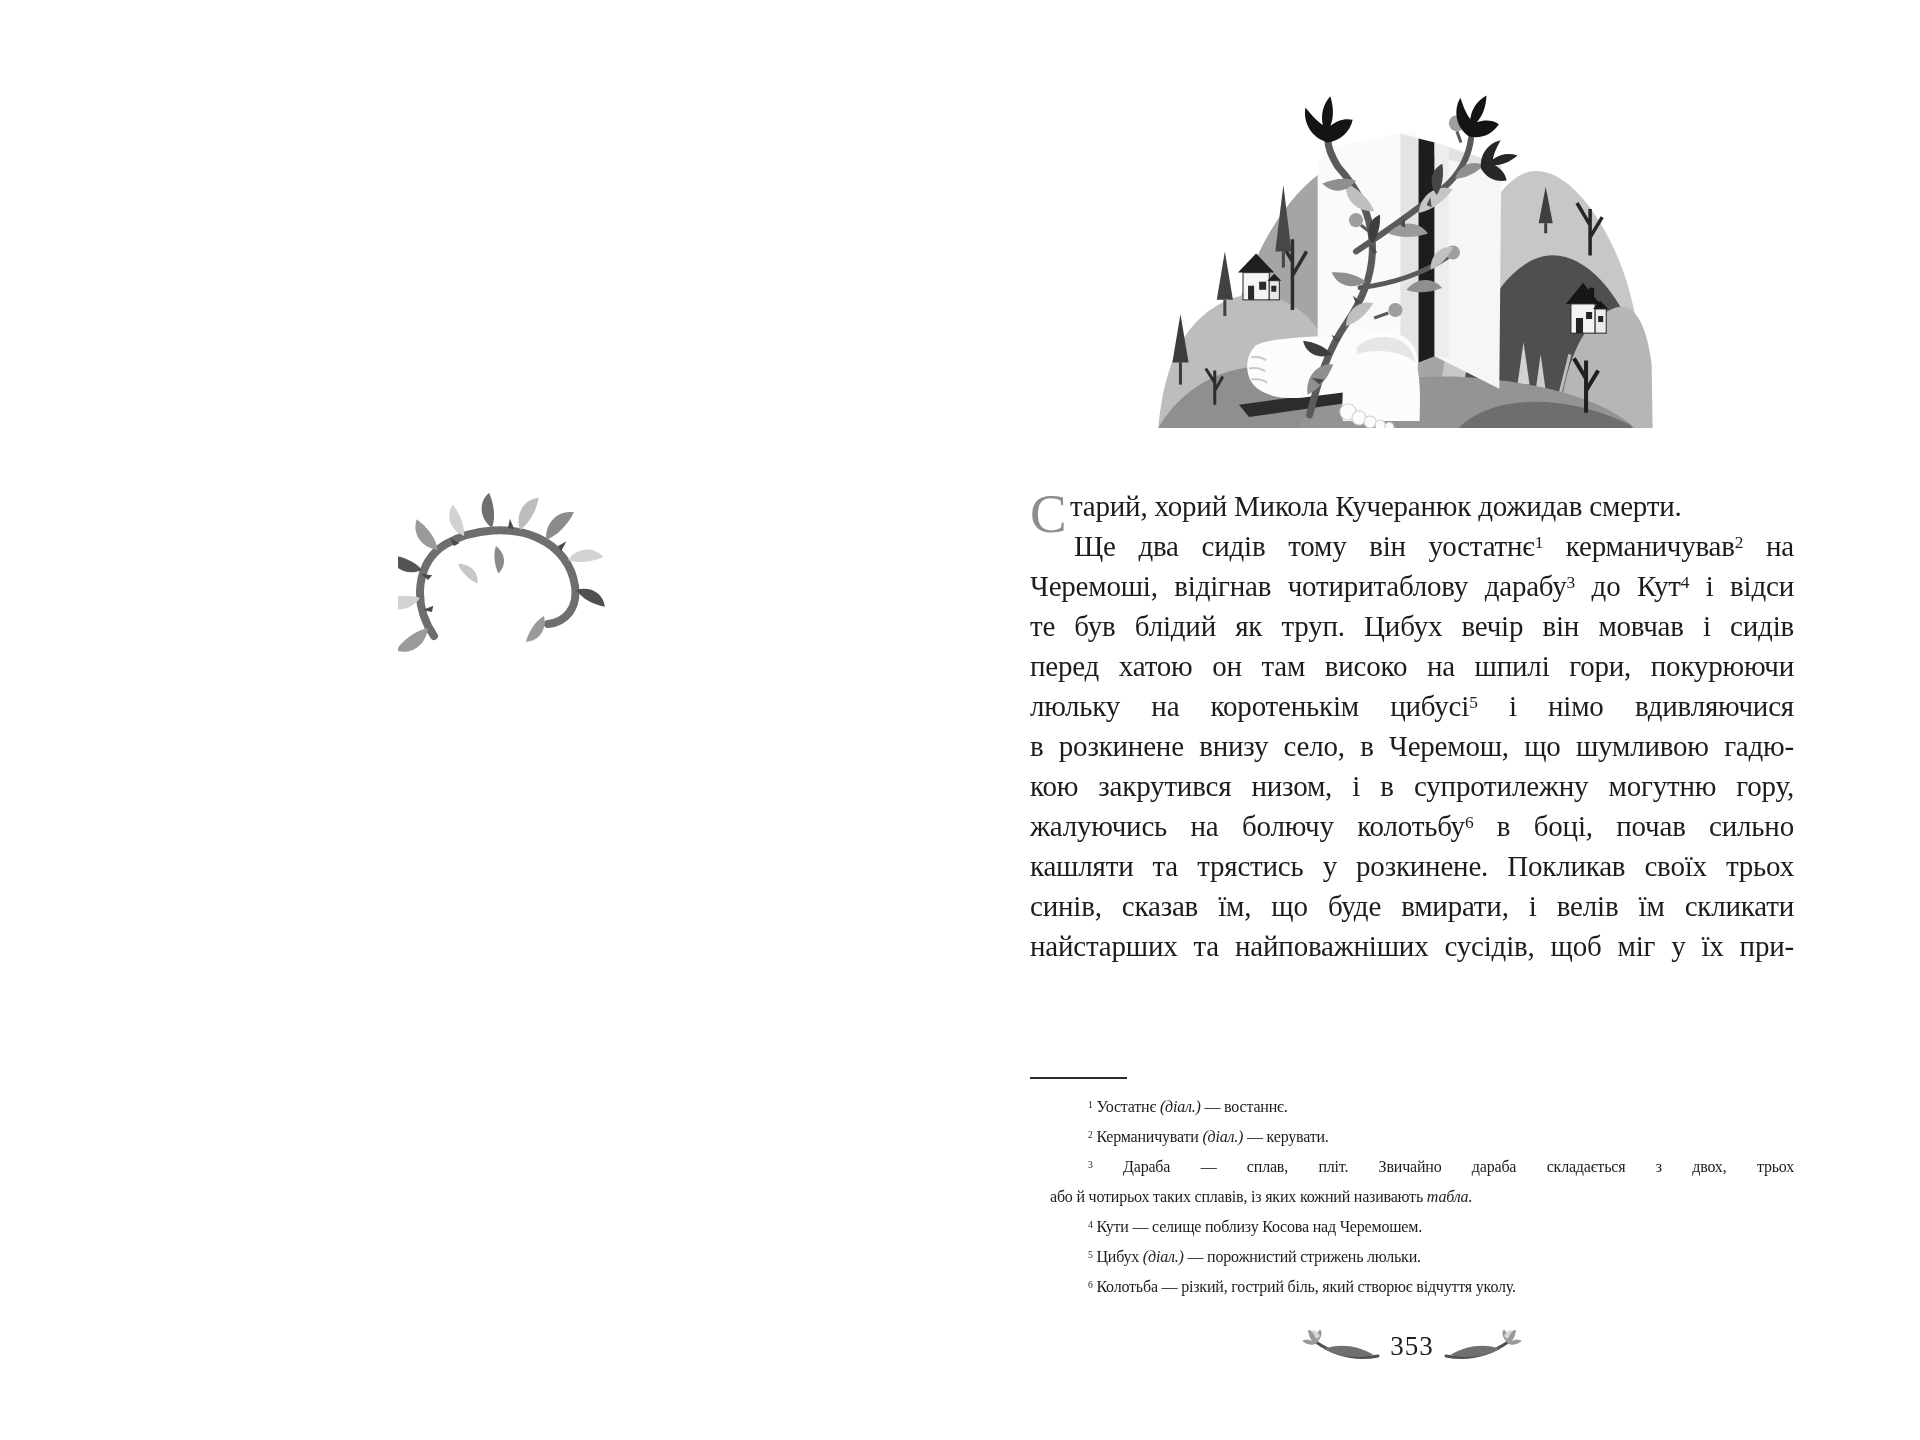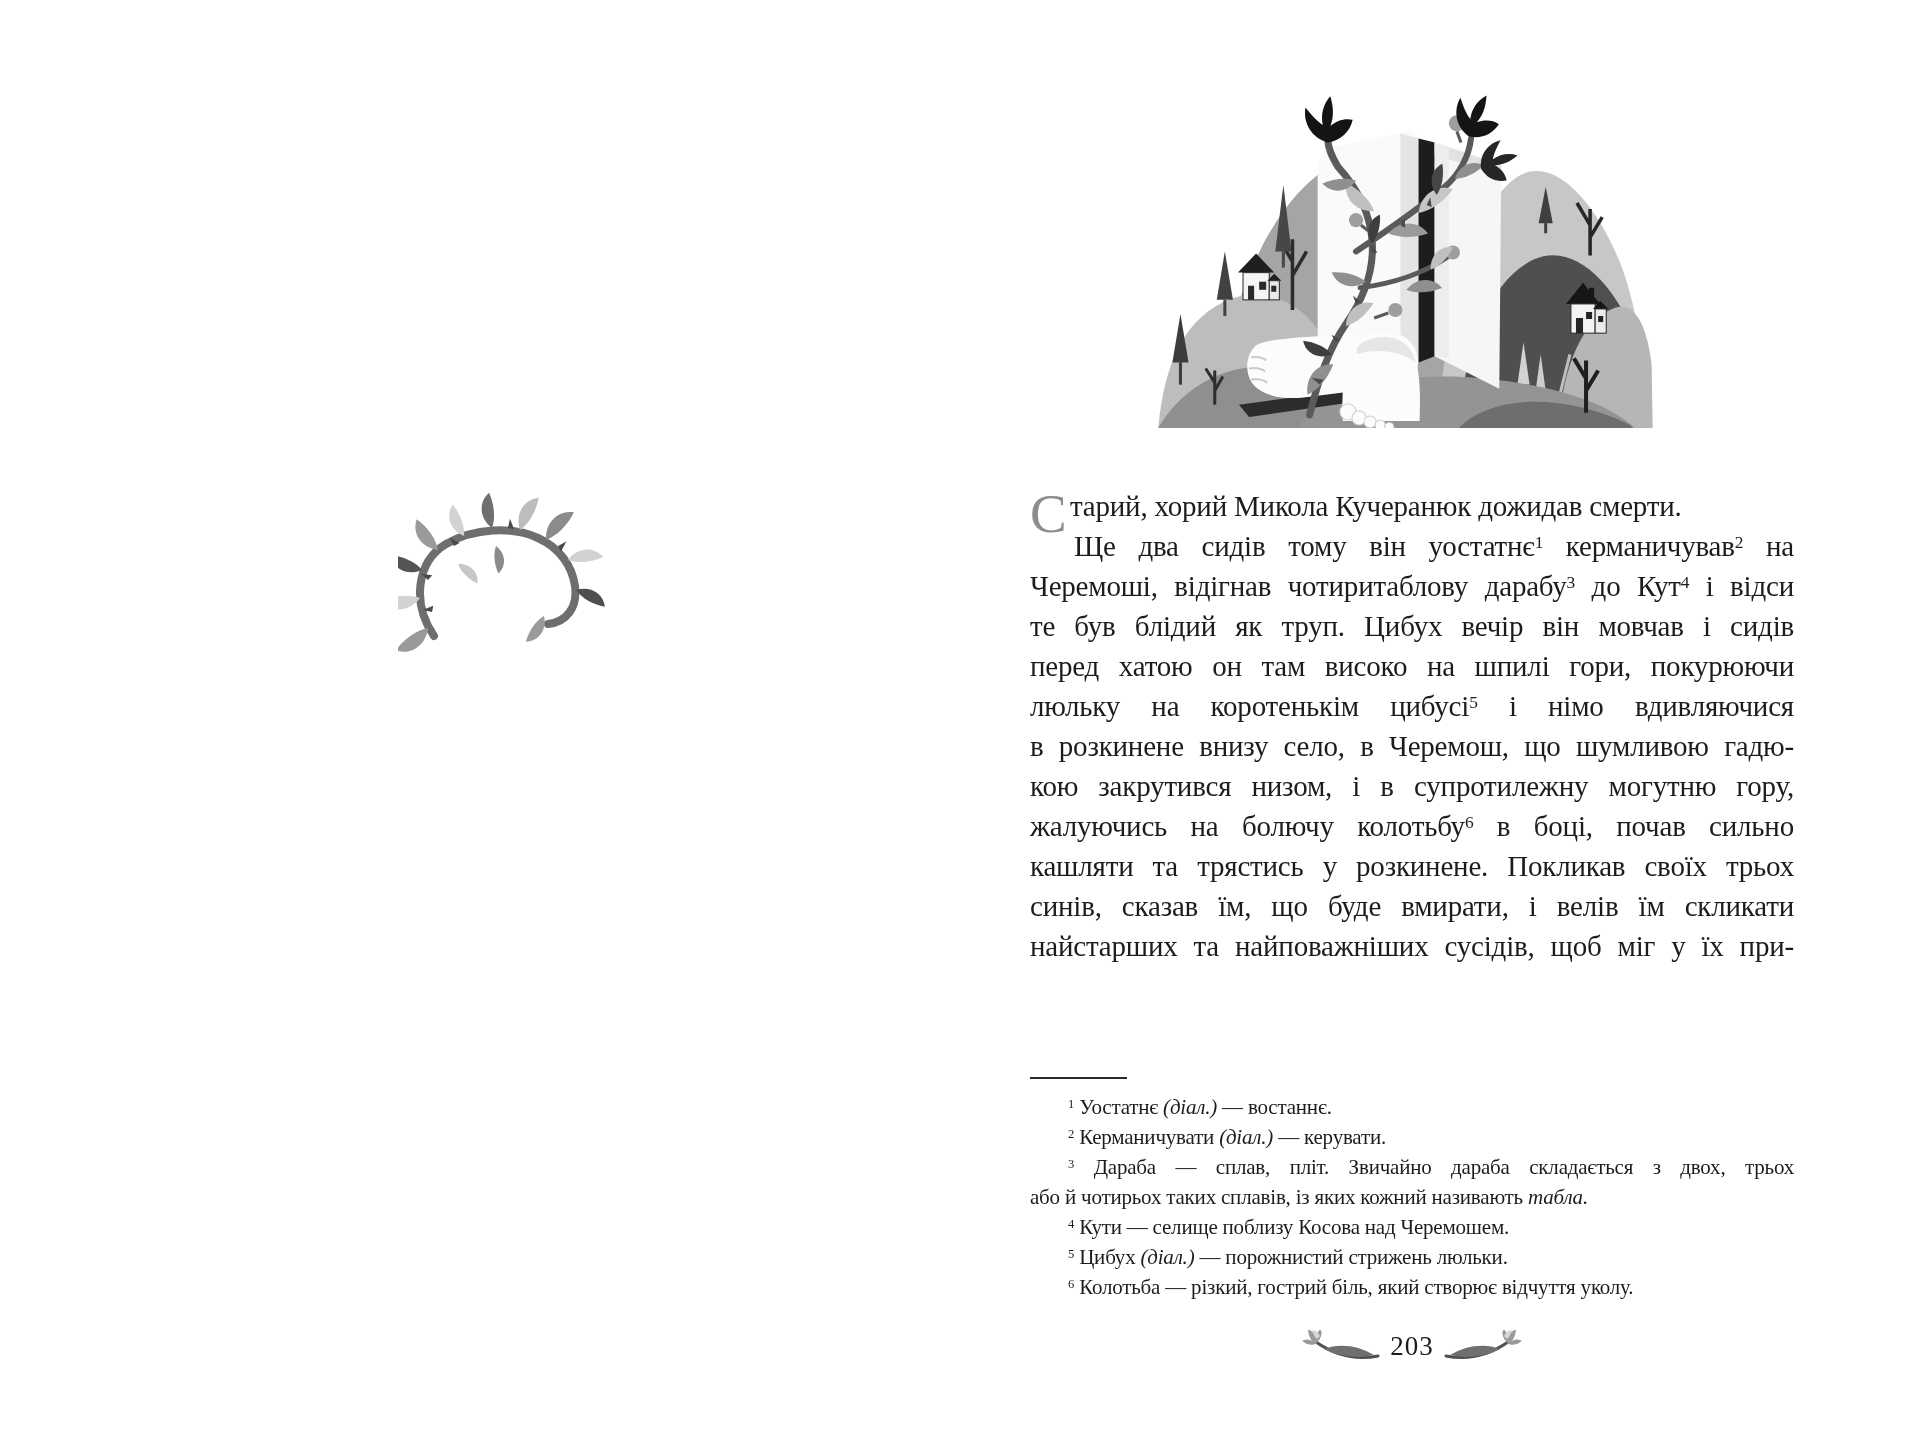--- a/index.html
+++ b/index.html
@@ -10,21 +10,21 @@
   .story{left:1030px;top:486px;width:764px;}
   .tline{height:40px;line-height:40px;font-size:29px;letter-spacing:-0.2px;overflow:hidden;white-space:normal;}
   .just{text-align:justify;}
   .just::after{content:"";display:inline-block;width:100%;height:0;}
   sup{font-size:.6em;line-height:0;position:relative;top:-.45em;vertical-align:baseline;}
   .it{font-style:italic;}
   .dropcap{position:absolute;left:0;top:0;font-size:55px;line-height:1;color:#8d8d8d;}
   
   .fnsep{left:1030px;top:1077px;width:97px;height:0;border-top:2px solid #2b2b2b;}
   .fnotes{left:1030px;top:1092px;width:764px;}
-  .fnotes .tline{height:30px;line-height:30px;font-size:21px;}
+  .fnotes .tline{height:30px;line-height:30px;font-size:16px;margin-left:20px;}
   
   .pagerow{left:1030px;top:1330px;width:764px;display:flex;align-items:center;justify-content:center;gap:10px;}
   .pageno{font-size:27px;letter-spacing:1px;}
   
   .chapter-illu{left:1158px;top:90px;}
   .branch-illu{left:398px;top:484px;}
 </style>
 </head>
 <body>
 
@@ -194,21 +194,21 @@
 
   <div class="abs pagerow">
     <svg width="78" height="32" viewBox="0 0 78 32">
       <g transform="translate(78,0) scale(-1,1)">
         <path d="M2,26 C22,30 44,26 64,12" stroke="#4f4f4f" stroke-width="3" fill="none" stroke-linecap="round"></path>
         <path d="M6,25 C22,15 42,13 56,19 C42,27 20,29 6,25 Z" fill="#6f6f6f"></path>
         <path d="M64,14 C58,7 57,2 60,-1 C63,3 64,6 64,8 C65,4 68,1 72,-1 C72,4 70,8 68,11 C72,9 75,9 78,11 C74,14 69,16 64,14 Z" fill="#9a9a9a"></path>
         <path d="M60,6 C62,2 65,0 68,0 C67,4 65,7 63,9 Z" fill="#d6d6d6"></path>
       </g>
     </svg>
-    <span class="pageno">203</span>
+    <span class="pageno">353</span>
     <svg width="78" height="32" viewBox="0 0 78 32">
       <path d="M2,26 C22,30 44,26 64,12" stroke="#4f4f4f" stroke-width="3" fill="none" stroke-linecap="round"></path>
       <path d="M6,25 C22,15 42,13 56,19 C42,27 20,29 6,25 Z" fill="#6f6f6f"></path>
       <path d="M64,14 C58,7 57,2 60,-1 C63,3 64,6 64,8 C65,4 68,1 72,-1 C72,4 70,8 68,11 C72,9 75,9 78,11 C74,14 69,16 64,14 Z" fill="#9a9a9a"></path>
       <path d="M60,6 C62,2 65,0 68,0 C67,4 65,7 63,9 Z" fill="#d6d6d6"></path>
     </svg>
   </div>
 
 </div>
 

